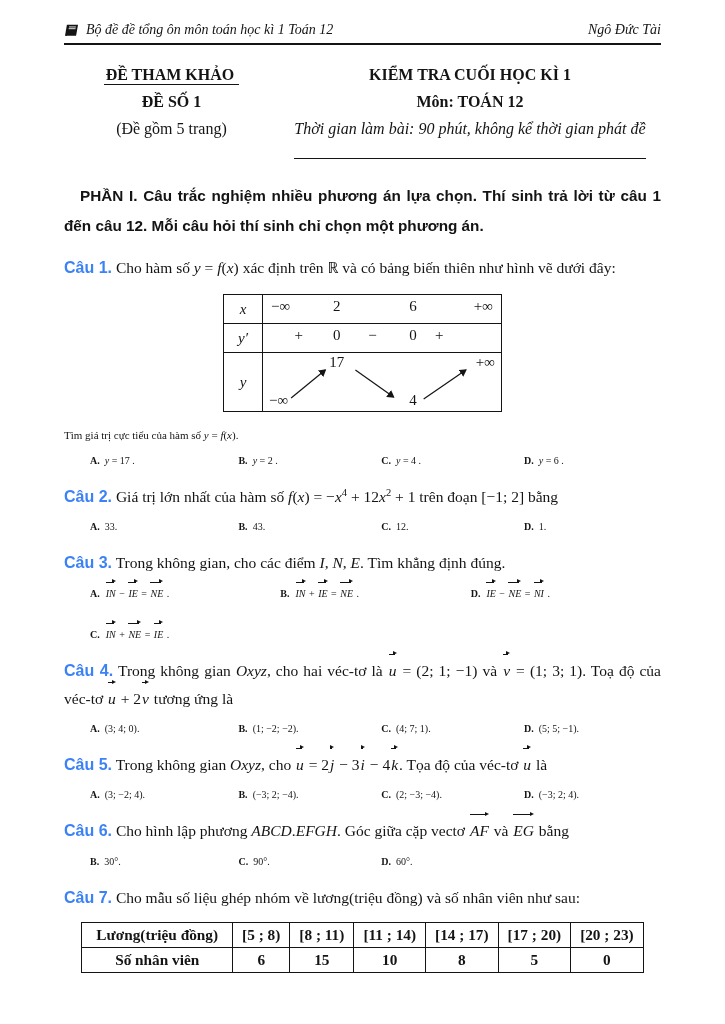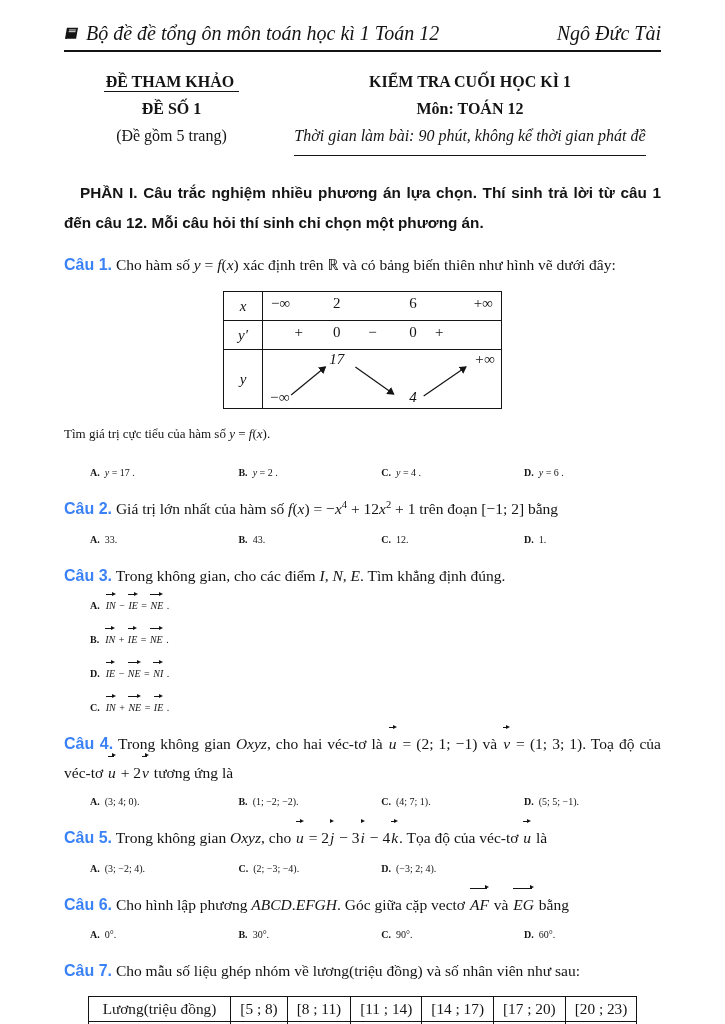--- a/index.html
+++ b/index.html
@@ -9,79 +9,79 @@
     background:#ffffff;
     box-sizing:border-box;
     padding:22px 64px 0 64px;
     font-family:"Liberation Serif", serif;
     color:#141414;
     display:flex;flex-direction:column;
     overflow:hidden;
   }
   
   .running-header{display:flex;justify-content:space-between;align-items:flex-start;
-    font-style:italic;font-size:20px;}
+    font-style:italic;font-size:14px;}
   .hdr-left{display:flex;align-items:center;gap:7px;}
   .hdr-rule{border:none;border-top:2.2px solid #141414;margin:5px 0 0 0;}
   
   .title-block{display:flex;margin-top:16px;font-size:16px;}
   .tb-left{width:36%;text-align:center;line-height:1.7;}
   .tb-right{width:64%;text-align:center;line-height:1.7;}
   .tb-bold{font-weight:bold;}
   .tb-underline{border-bottom:1.2px solid #141414;padding:0 5px 1px 2px;}
-  .tb-time{font-style:italic;border-bottom:1.2px solid #141414;display:inline-block;padding-bottom:5px;}
+  .tb-time{font-style:italic;border-bottom:1.2px solid #141414;display:inline-block;padding-bottom:15px;}
   
   .part-heading{
     font-family:"Liberation Sans", sans-serif;font-weight:bold;font-size:15.3px;
     line-height:2.0;text-align:justify;text-indent:16px;margin:22px 0 0 0;
   }
   
   .question{margin:12px 0 0 0;font-size:15.5px;line-height:1.78;text-align:justify;}
   .qlabel{font-family:"Liberation Sans", sans-serif;font-weight:bold;color:#3b82f6;font-size:16px;}
-  .qfollow{margin:10px 0 12px 0;font-size:13px;line-height:1.7;}
+  .qfollow{margin:10px 0 0 0;font-size:11px;line-height:1.7;}
   .m i{font-style:italic;}
   sup{font-size:0.68em;}
   
   .opts{display:grid;padding-left:26px;margin:7px 0 2px 0;font-size:10px;line-height:1.7;}
   .cols4{grid-template-columns:1.04fr 1fr 1fr 0.96fr;}
-  .cols2{grid-template-columns:1fr;row-gap:17px;}
+  .cols2{grid-template-columns:1fr 1fr 1fr;row-gap:24px;}
   .opt-letter{font-weight:bold;margin-right:5px;}
   
   .vec{position:relative;display:inline-block;margin:0 1px;}
   .vec .arr{position:absolute;left:0;right:2px;top:-3px;border-top:1.1px solid #141414;}
   .vec .arr::after{content:"";position:absolute;right:-2px;top:-3.6px;width:0;height:0;
     border-left:4.5px solid #141414;border-top:2.6px solid transparent;border-bottom:2.6px solid transparent;}
   
   .bbt{width:277px;border:1.6px solid #141414;margin:12px auto 4px auto;font-size:15px;}
   .bbt-row{display:flex;}
   .bbt-row + .bbt-row{border-top:1px solid #141414;}
   .bbt-label{width:38px;border-right:1px solid #141414;display:flex;align-items:center;
     justify-content:center;font-style:italic;flex:none;}
   .bbt-content{position:relative;flex:1;}
   .bbt-r1 .bbt-content,.bbt-r2 .bbt-content{height:28px;}
-  .bbt-r3 .bbt-content{height:58px;font-style:italic;}
+  .bbt-r3 .bbt-content{height:58px;}
   .bbt-content span{position:absolute;white-space:nowrap;}
   .bbt-c{transform:translateX(-50%);}
   .bx0{left:8px;top:3px;}
   .bx1{left:31%;top:3px;}
   .bx2{left:63%;top:3px;}
   .bx3{right:8px;top:3px;}
   .bp0{left:15%;top:3px;}
   .bp1{left:31%;top:3px;}
   .bp2{left:46%;top:3px;}
   .bp3{left:63%;top:3px;}
   .bp4{left:74%;top:3px;}
   .by17{left:31%;top:1px;}
   .byinf{right:6px;top:1px;}
   .byminf{left:6px;bottom:2px;}
   .by4{left:63%;bottom:2px;}
   .bbt-arrows{position:absolute;left:0;top:0;width:100%;height:100%;}
   
   .salary-table{border-collapse:collapse;margin:10px auto 2px auto;font-size:15.3px;}
-  .salary-table td{border:1.2px solid #141414;text-align:center;padding:3px 9px;}
+  .salary-table td{border:1.2px solid #141414;text-align:center;padding:3px 9px;font-weight:bold;}
   .salary-table td:first-child{padding:3px 14px;}
 </style>
 </head>
 <body>
 
 <div class="page">
 
   <div class="running-header">
     <span class="hdr-left">
       <svg viewBox="0 0 17 15" width="15" height="13" aria-hidden="true">
@@ -181,27 +181,27 @@
   <div class="opts cols4">
     <span class="opt"><b class="opt-letter">A.</b><span>(3; 4; 0).</span></span>
     <span class="opt"><b class="opt-letter">B.</b><span>(1; −2; −2).</span></span>
     <span class="opt"><b class="opt-letter">C.</b><span>(4; 7; 1).</span></span>
     <span class="opt"><b class="opt-letter">D.</b><span>(5; 5; −1).</span></span>
   </div>
 
   <p class="question"><span class="qlabel">Câu 5.</span> <span>Trong không gian <span class="m"><i>Oxyz</i></span>, cho <span class="m"><span class="vec"><span class="arr"></span><i>u</i></span> = 2<span class="vec"><span class="arr"></span><i>j</i></span> − 3<span class="vec"><span class="arr"></span><i>i</i></span> − 4<span class="vec"><span class="arr"></span><i>k</i></span></span>. Tọa độ của véc-tơ <span class="m"><span class="vec"><span class="arr"></span><i>u</i></span></span> là</span></p>
   <div class="opts cols4">
     <span class="opt"><b class="opt-letter">A.</b><span>(3; −2; 4).</span></span>
+    <span class="opt"><b class="opt-letter">B.</b><span>(−3; 2; −4).</span></span>
     <span class="opt"><b class="opt-letter">C.</b><span>(2; −3; −4).</span></span>
     <span class="opt"><b class="opt-letter">D.</b><span>(−3; 2; 4).</span></span>
   </div>
 
   <p class="question"><span class="qlabel">Câu 6.</span> <span>Cho hình lập phương <span class="m"><i>ABCD</i>.<i>EFGH</i></span>. Góc giữa cặp vectơ <span class="m"><span class="vec"><span class="arr"></span><i>AF</i></span></span> và <span class="m"><span class="vec"><span class="arr"></span><i>EG</i></span></span> bằng</span></p>
   <div class="opts cols4">
-    <span class="opt"><b class="opt-letter">A.</b><span>0°.</span></span>
     <span class="opt"><b class="opt-letter">B.</b><span>30°.</span></span>
     <span class="opt"><b class="opt-letter">C.</b><span>90°.</span></span>
     <span class="opt"><b class="opt-letter">D.</b><span>60°.</span></span>
   </div>
 
   <p class="question"><span class="qlabel">Câu 7.</span> <span>Cho mẫu số liệu ghép nhóm về lương(triệu đồng) và số nhân viên như sau:</span></p>
 
   <table class="salary-table">
     <tbody>
         <tr>

